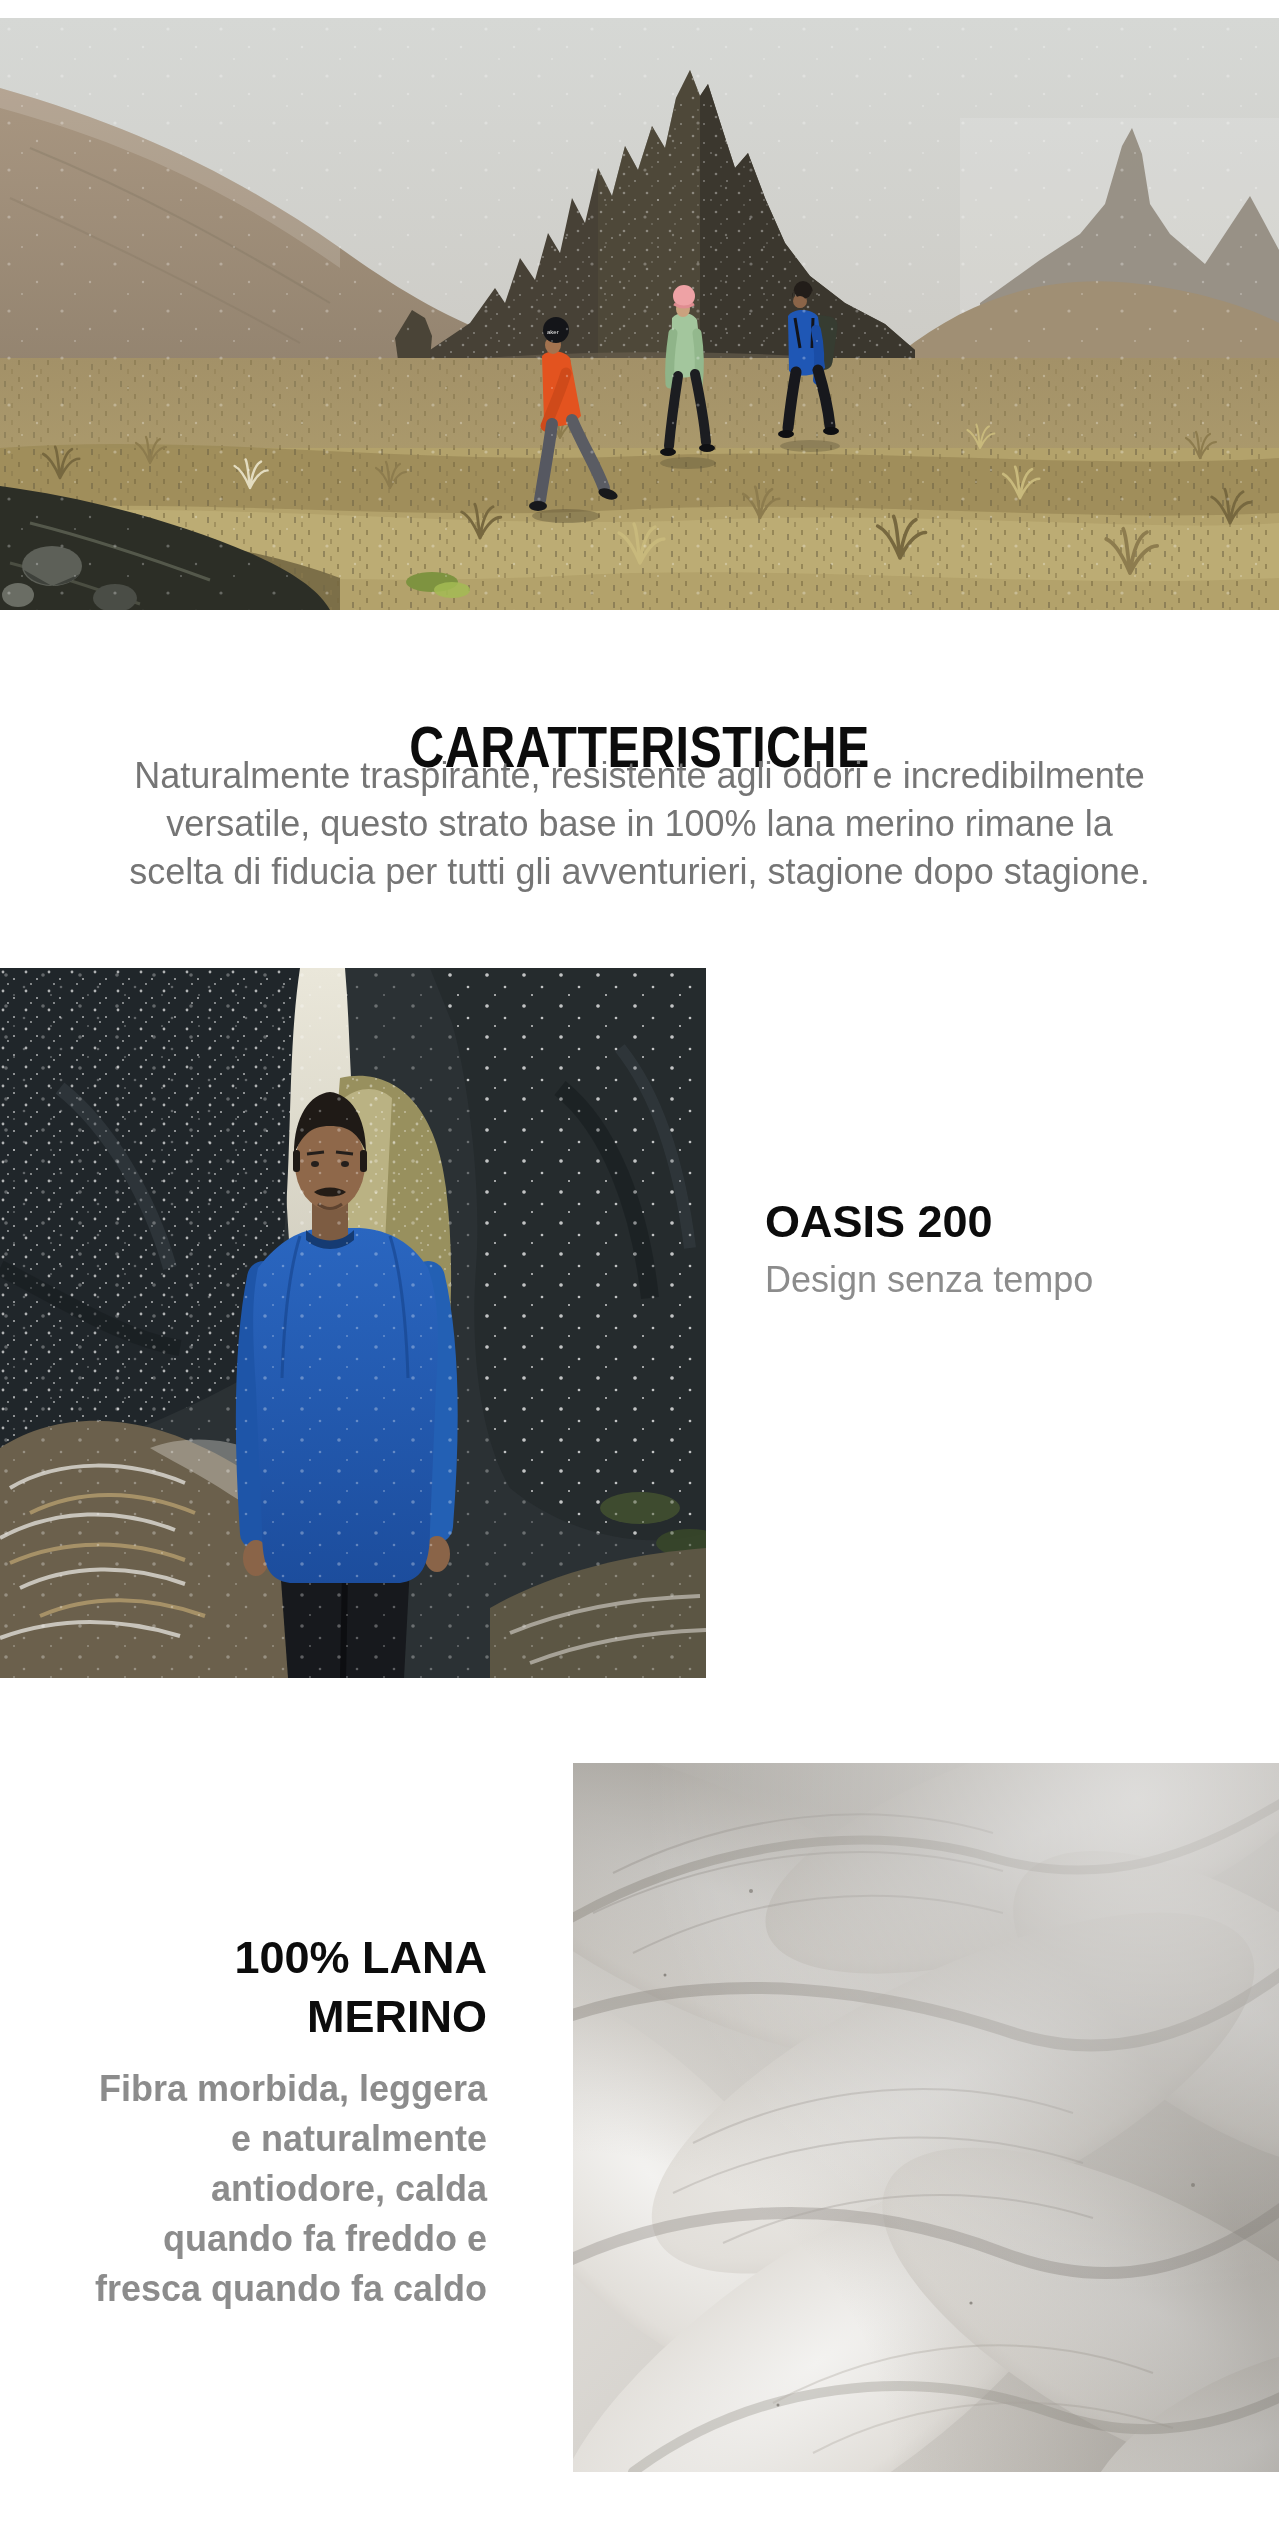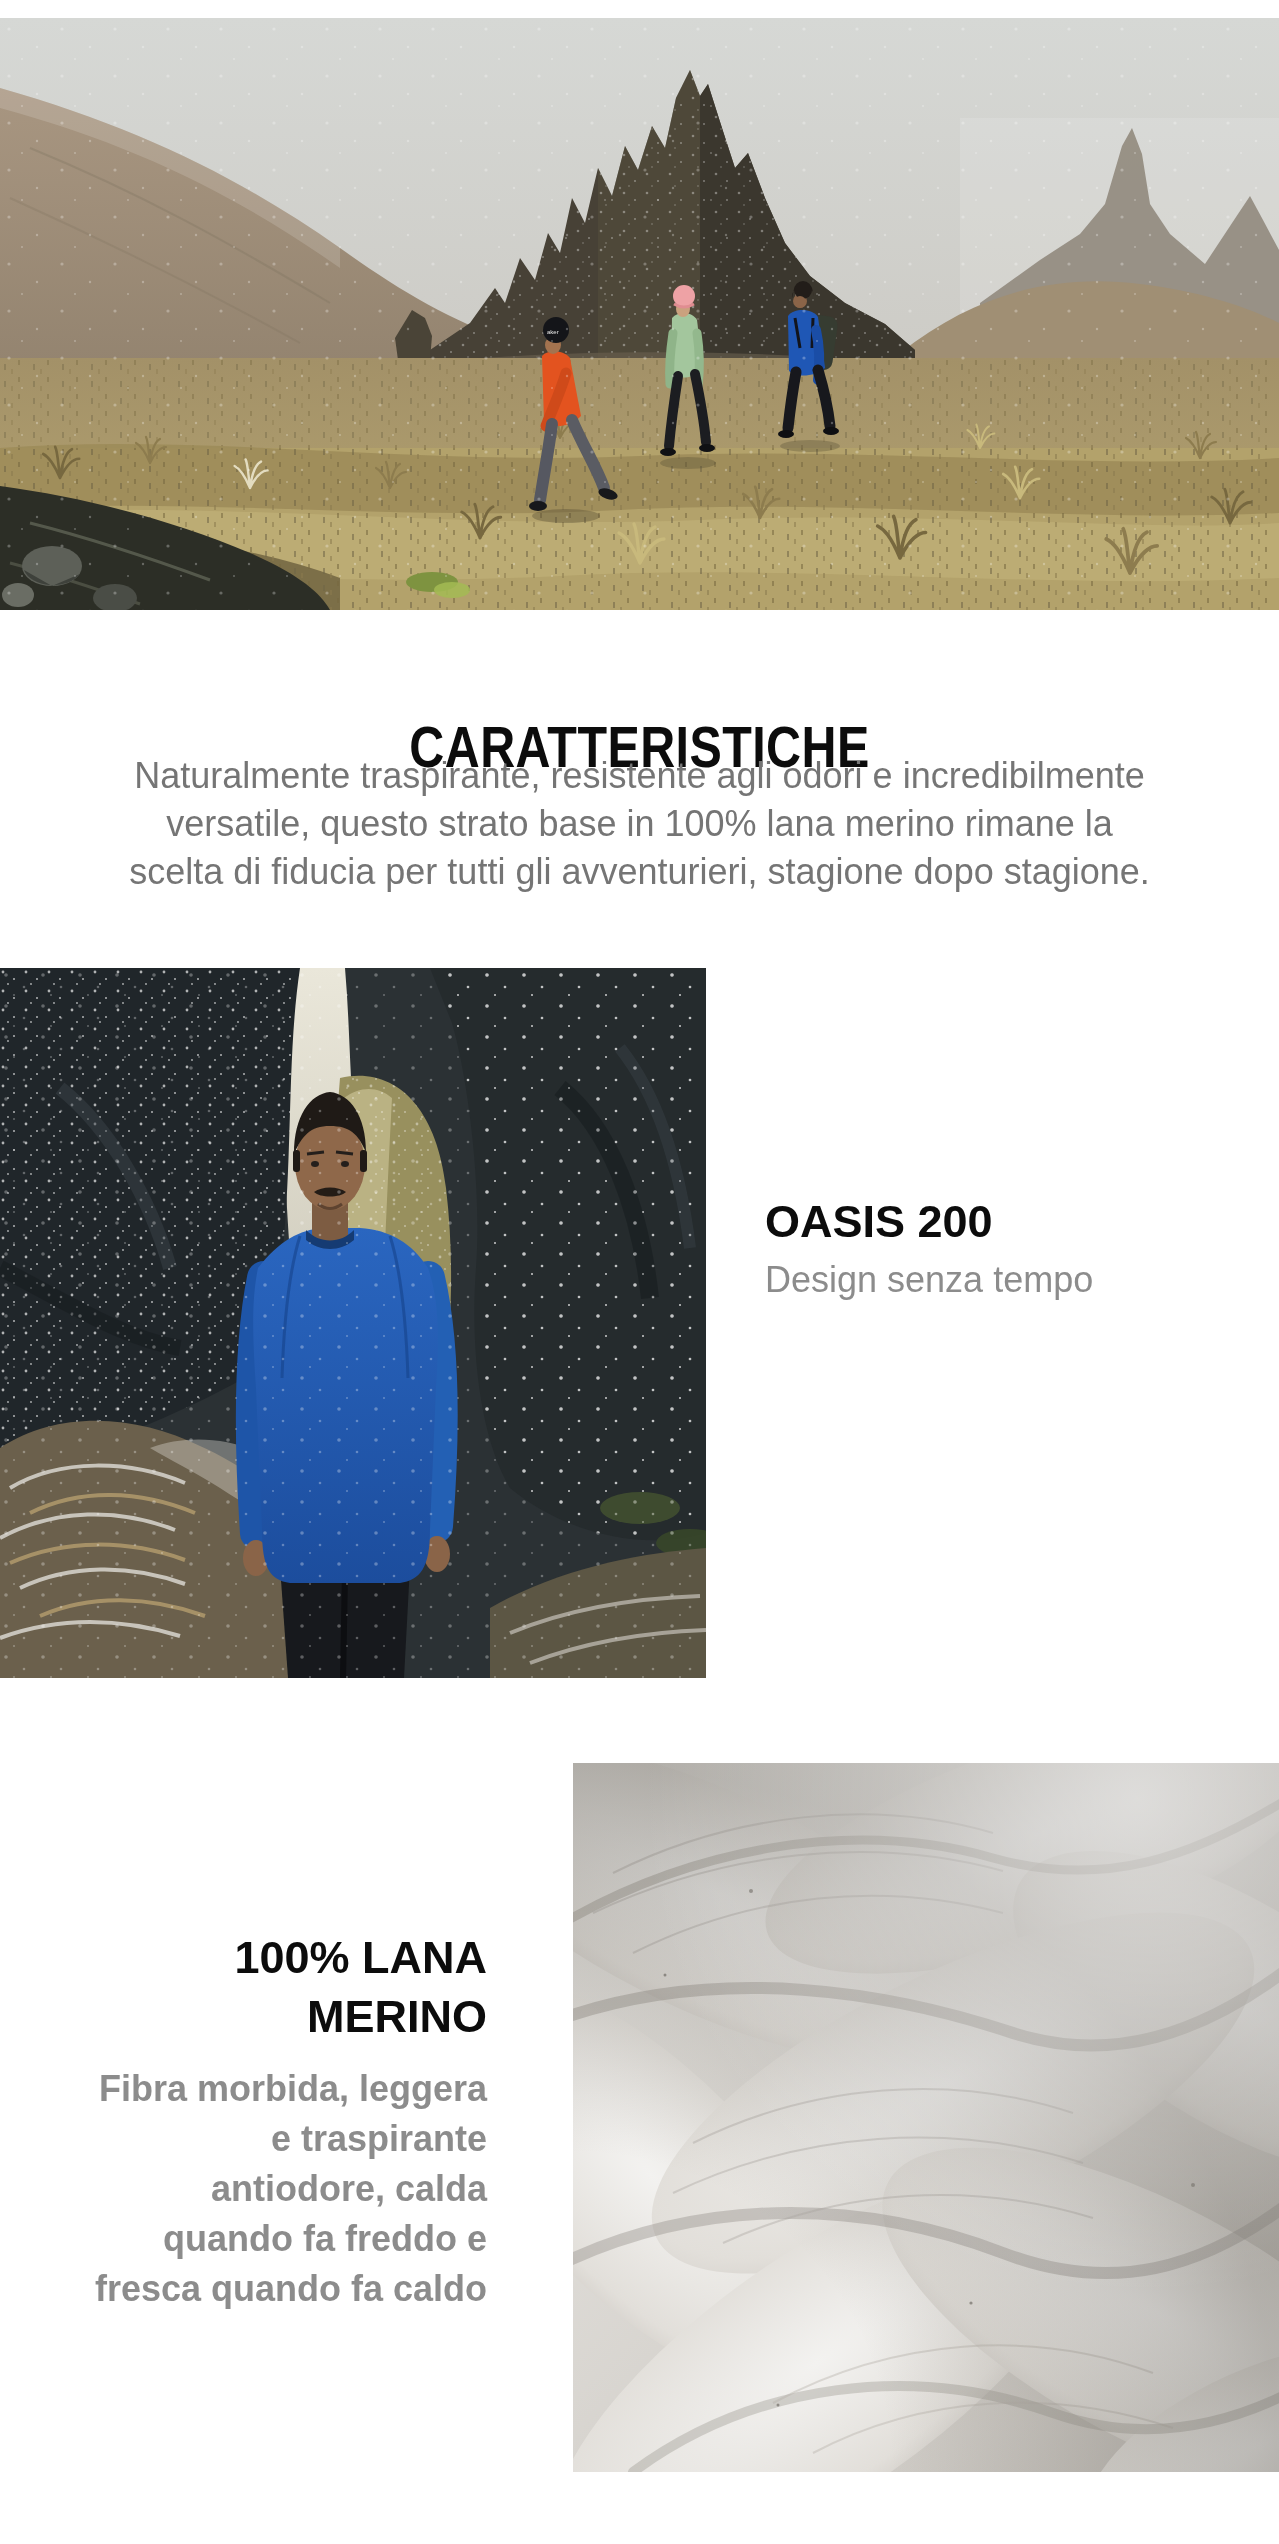--- a/index.html
+++ b/index.html
@@ -289,21 +289,21 @@
     </div>
   </div>
 
   <div class="text-block text-merino">
     <h3>
       <div>100% LANA</div>
       <div>MERINO</div>
     </h3>
     <div class="body">
       <div class="ln">Fibra morbida, leggera</div>
-      <div class="ln">e traspirante</div>
+      <div class="ln">e naturalmente</div>
       <div class="ln">antiodore, calda</div>
       <div class="ln">quando fa freddo e</div>
       <div class="ln">fresca quando fa caldo</div>
     </div>
   </div>
 
   <figure class="img-right">
     <svg width="706" height="709" viewBox="0 0 706 709">
       <defs>
         <linearGradient id="woolbg" x1="0" y1="0" x2="1" y2="1">

